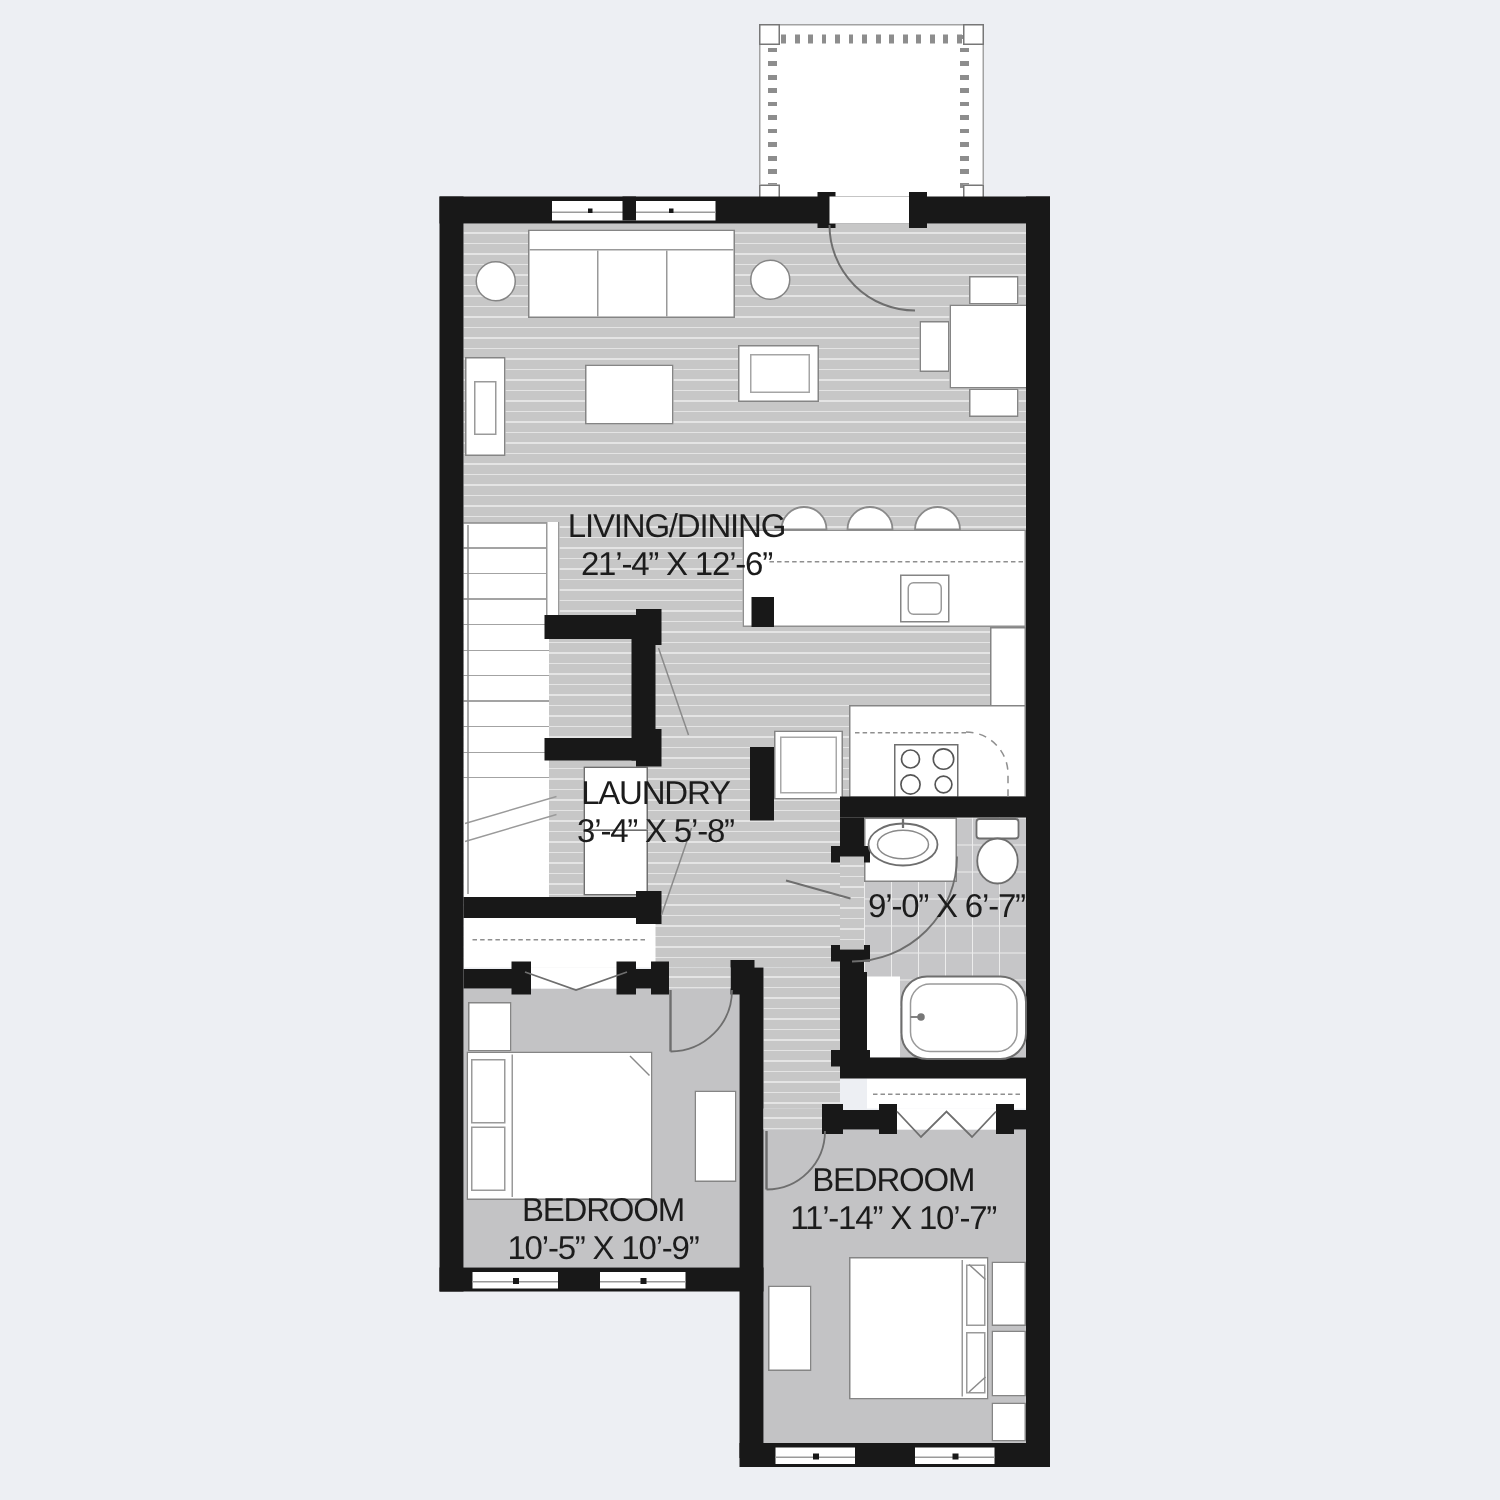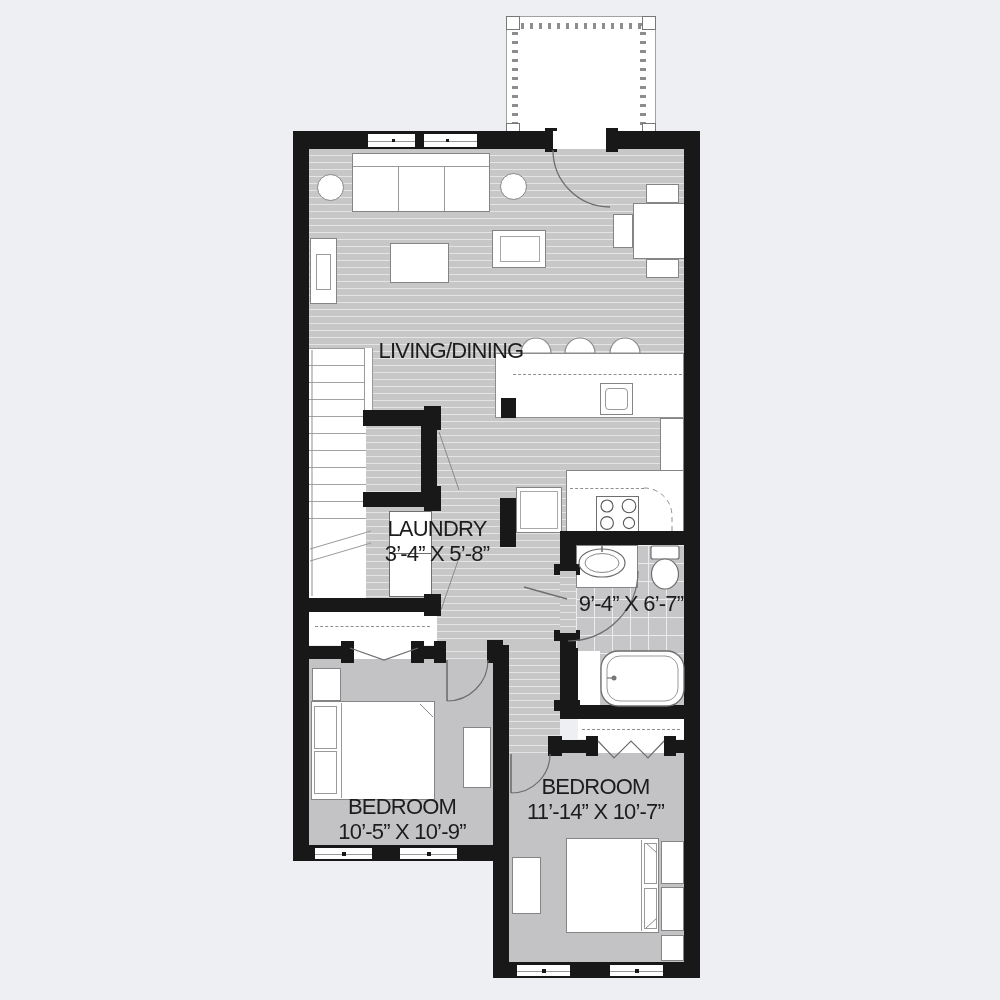--- a/index.html
+++ b/index.html
@@ -254,27 +254,28 @@
     </g>
 
     <g>
       <rect x="392" y="139" width="3" height="3" fill="#181818"></rect>
       <rect x="446" y="139" width="3" height="3" fill="#181818"></rect>
     </g>
   </svg>
 
   <div class="label" style="left:331px;top:290px;width:240px;margin-top:48px;">
     <div>LIVING/DINING</div>
+    <div>21’-4” X 12’-6”</div>
   </div>
   <div class="label" style="left:352px;top:516px;width:170px;">
     <div>LAUNDRY</div>
     <div>3’-4” X 5’-8”</div>
   </div>
   <div class="label" style="left:551px;top:591px;width:160px;">
-    <div>9’-4” X 6’-7”</div>
+    <div>9’-0” X 6’-7”</div>
   </div>
   <div class="label" style="left:312px;top:794px;width:180px;">
     <div>BEDROOM</div>
     <div>10’-5” X 10’-9”</div>
   </div>
   <div class="label" style="left:503px;top:774px;width:185px;">
     <div>BEDROOM</div>
     <div>11’-14” X 10’-7”</div>
   </div>
 

